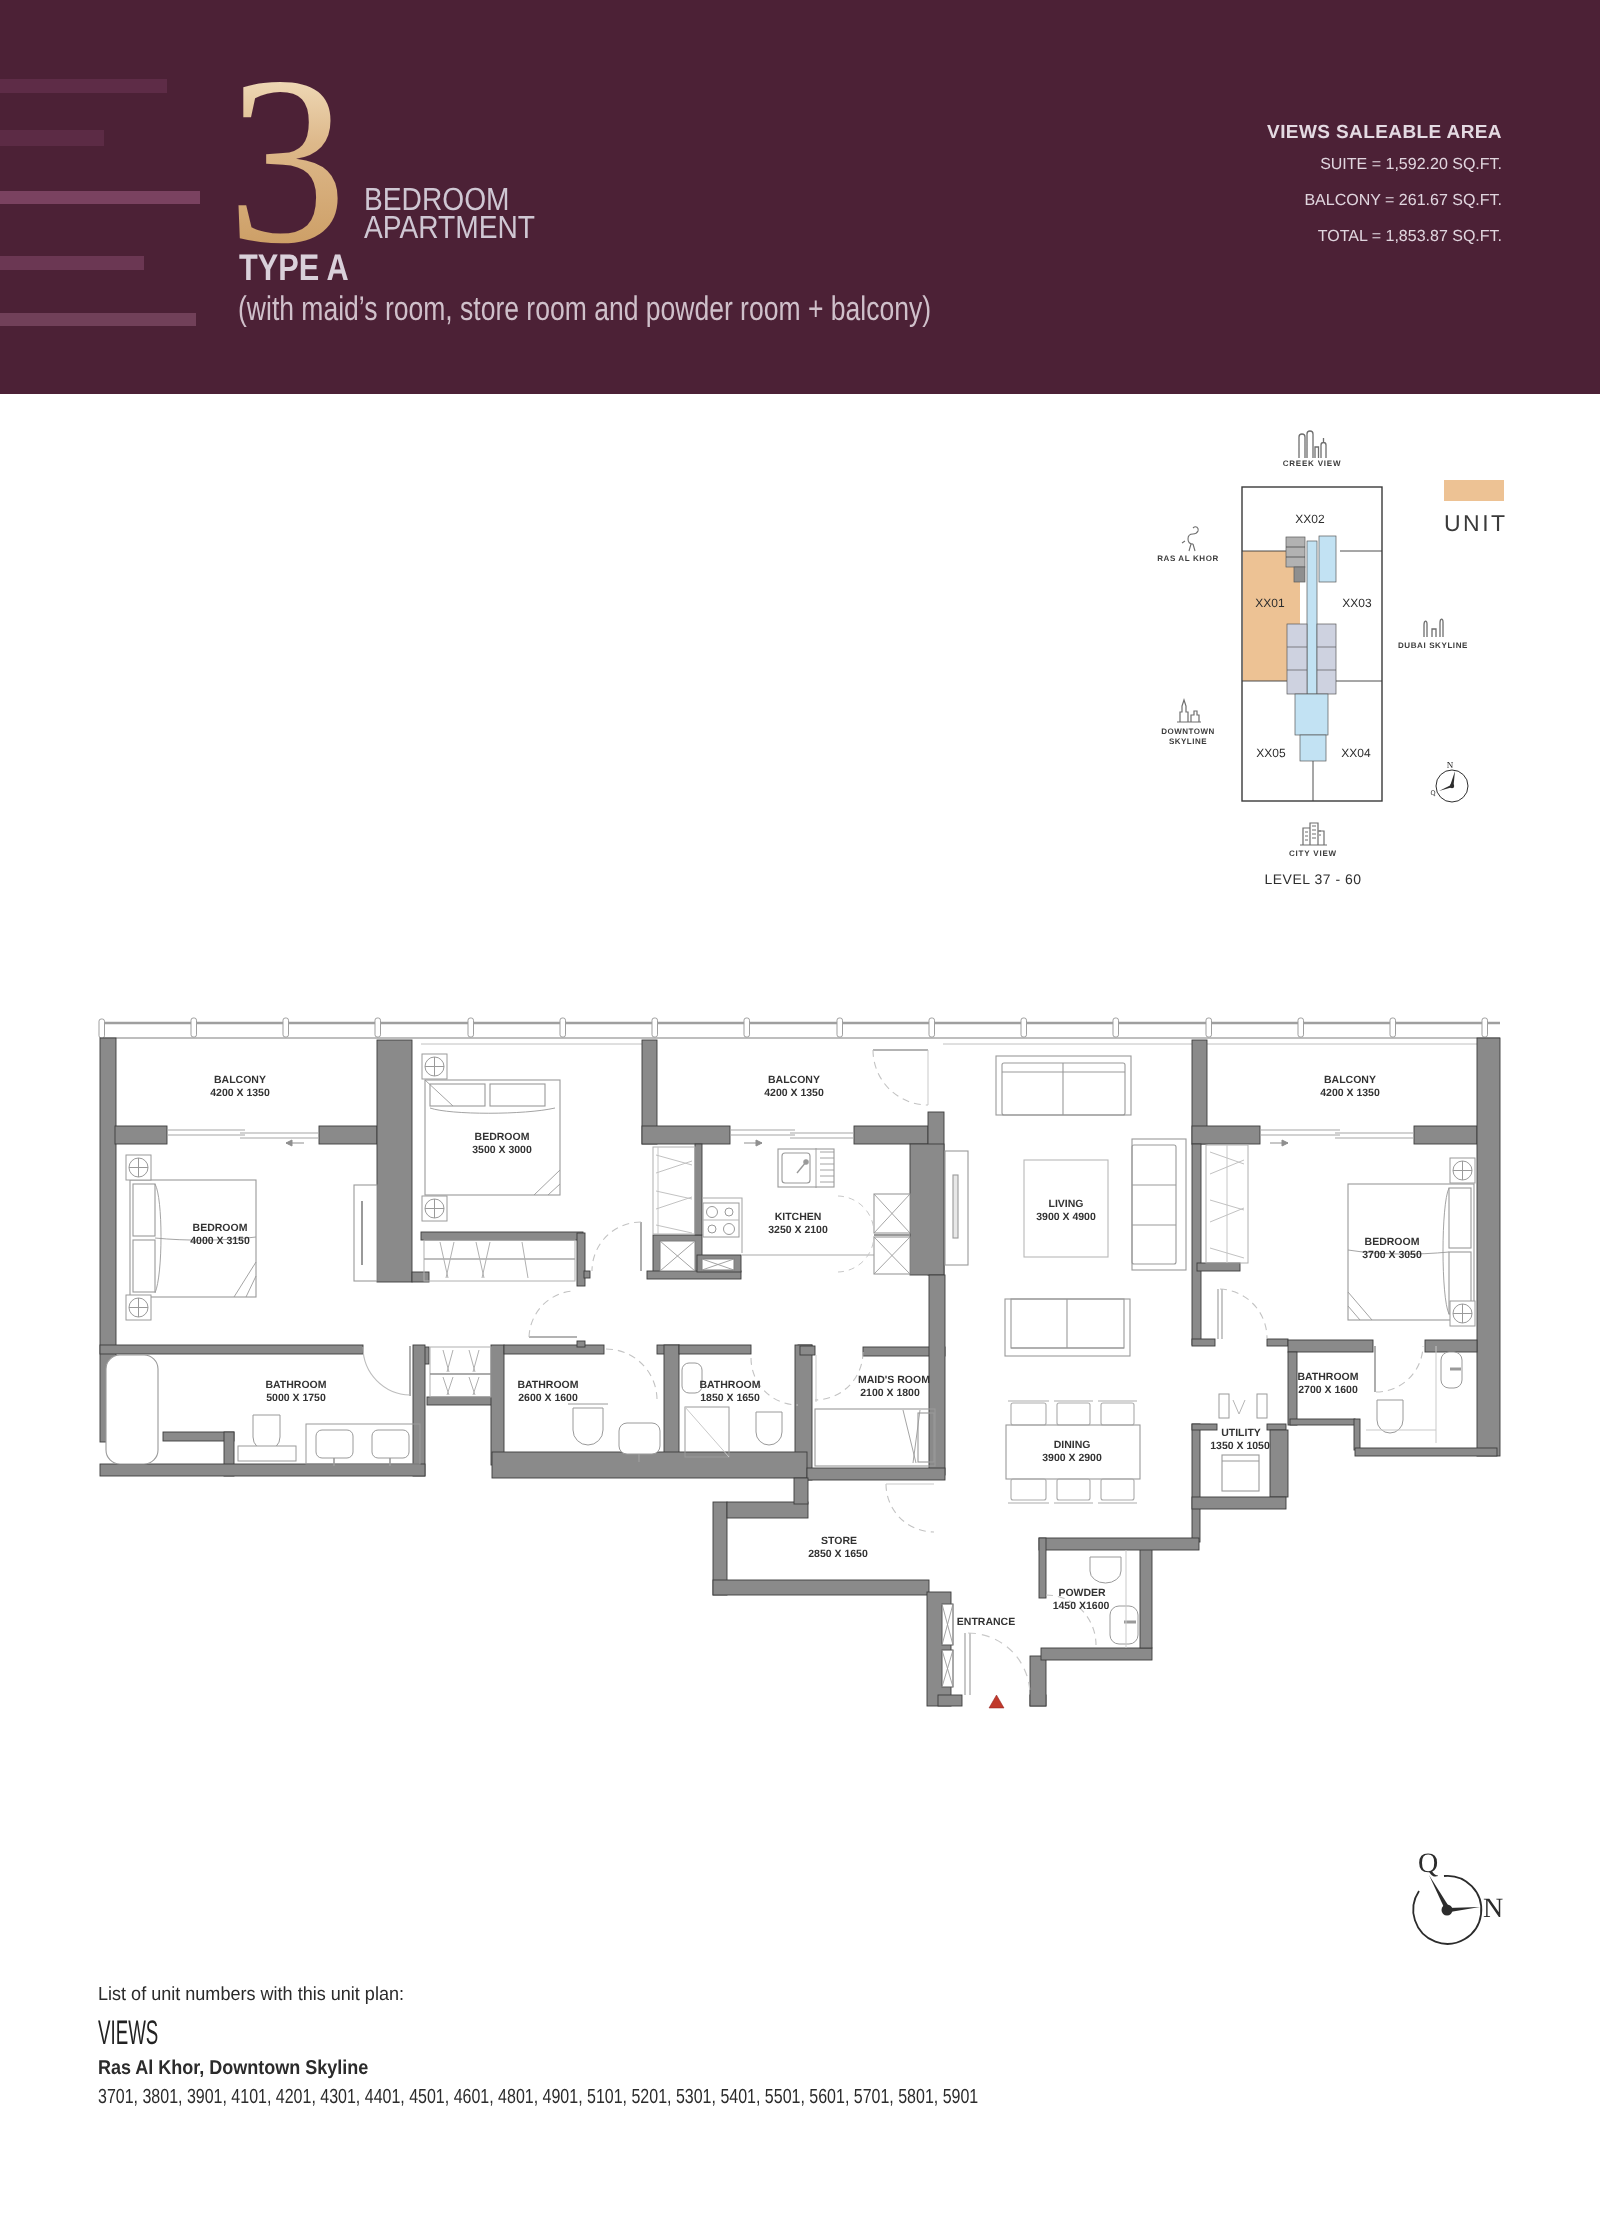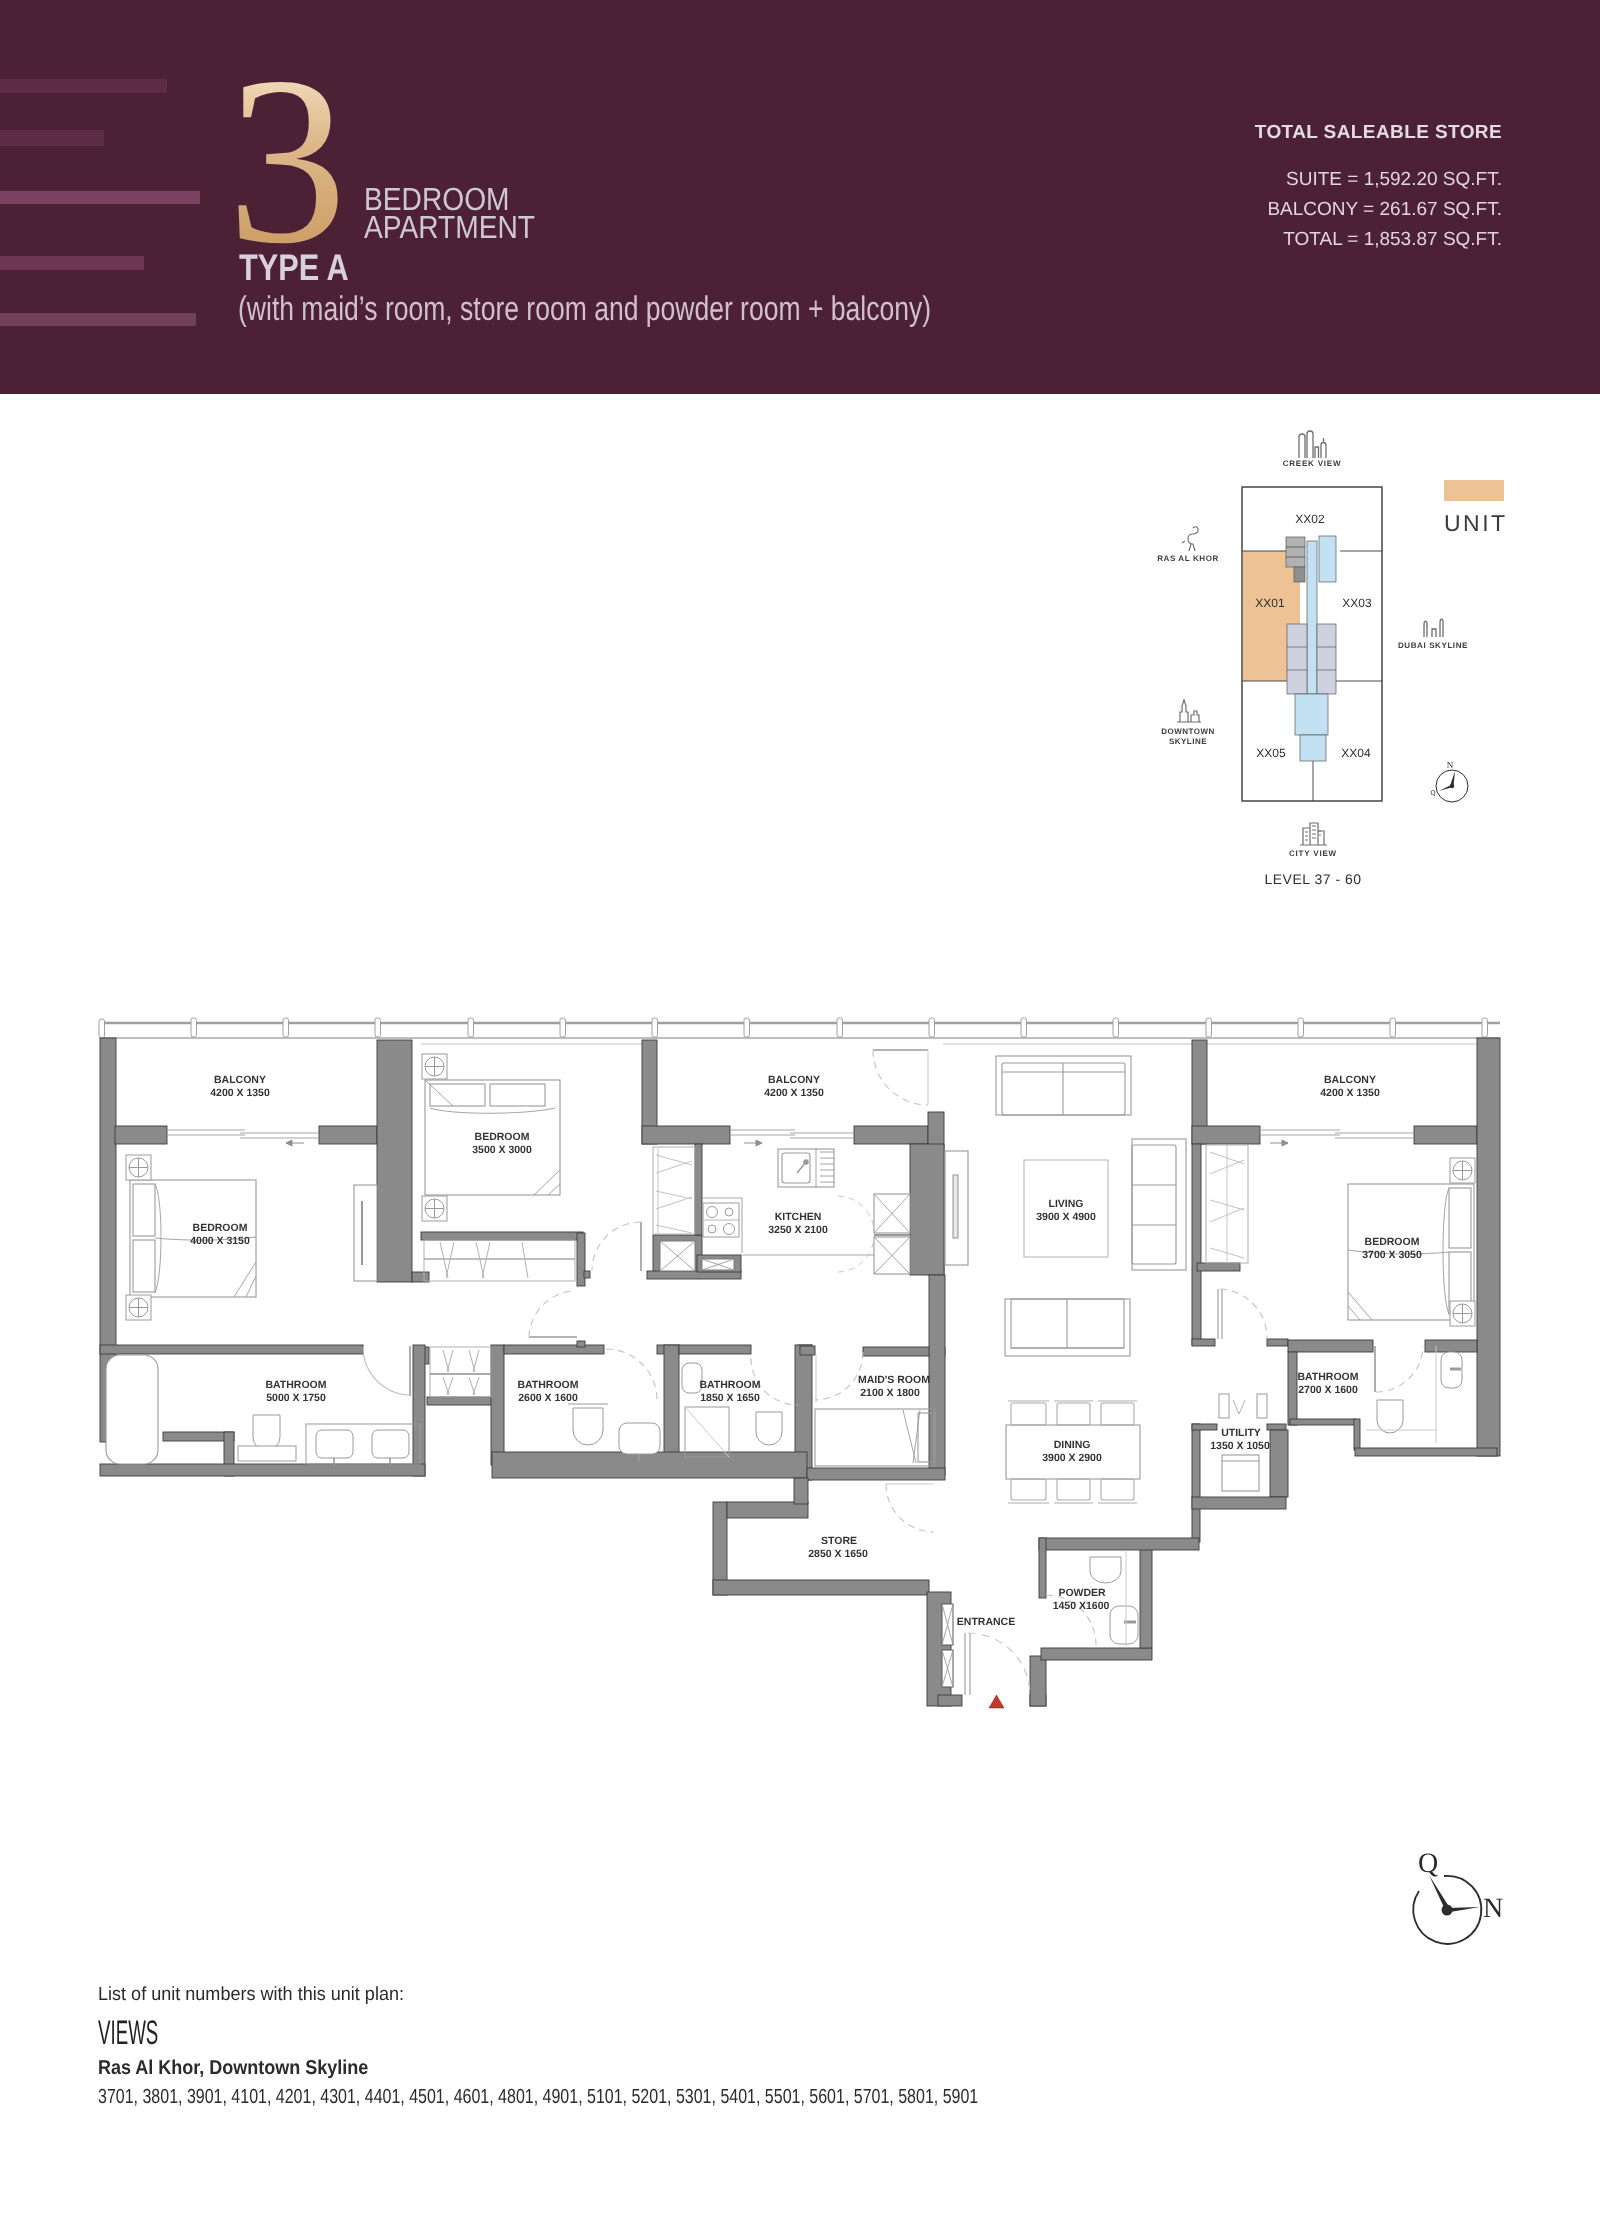--- a/index.html
+++ b/index.html
@@ -28,22 +28,22 @@
      background:linear-gradient(180deg,#f9ecd0 0%,#ddb88a 45%,#c9995e 100%);
      -webkit-background-clip:text;background-clip:text;color:transparent;">3</div>
 
 <div class="abs" style="left:364px;top:185px;font-size:32px;line-height:28px;color:#cfc7d3;letter-spacing:0px;transform:scaleX(0.88);transform-origin:left top;">BEDROOM<br>APARTMENT</div>
 
 <div class="abs" style="left:239px;top:247px;font-size:37px;font-weight:700;color:#d9d0da;letter-spacing:0px;transform:scaleX(0.83);transform-origin:left top;">TYPE A</div>
 
 <div class="abs" style="left:238px;top:290px;font-size:34px;color:#cfc0ca;transform:scaleX(0.78);transform-origin:left top;">(with maid’s room, store room and powder room + balcony)</div>
 
 <div class="abs" style="left:1002px;top:122px;width:500px;text-align:right;color:#e0d5de;">
-  <div style="font-size:19px;font-weight:700;letter-spacing:0.4px;color:#e4dae2;">TOTAL SALEABLE STORE</div>
-  <div style="font-size:19px;margin-top:21px;line-height:30px;">SUITE = 1,592.20 SQ.FT.<br>BALCONY = 261.67 SQ.FT.<br>TOTAL = 1,853.87 SQ.FT.</div>
+  <div style="font-size:19px;font-weight:700;letter-spacing:0.4px;color:#e4dae2;">VIEWS SALEABLE AREA</div>
+  <div style="font-size:16px;margin-top:3px;line-height:36px;">SUITE = 1,592.20 SQ.FT.<br>BALCONY = 261.67 SQ.FT.<br>TOTAL = 1,853.87 SQ.FT.</div>
 </div>
 
 <svg id="keyplan" class="abs" style="left:1100px;top:420px;" width="470" height="500" viewBox="1100 420 470 500" font-family="Liberation Sans, sans-serif">
 
   <g stroke="#6e6e6e" stroke-width="1.3" fill="none">
     <path d="M1299 458 v-21 a3 3 0 0 1 6 0 v21 M1307 458 v-24 a3 3 0 0 1 6 0 v24 M1315 458 v-11 h3.5 v11 M1321 458 v-13 a2.5 2.5 0 0 1 5 0 v13 M1323.5 443 v-5"></path>
   </g>
 
   <text x="1312" y="466" font-size="8" font-weight="700" letter-spacing="0.8" fill="#3c3c3c" text-anchor="middle">CREEK VIEW</text>
 

